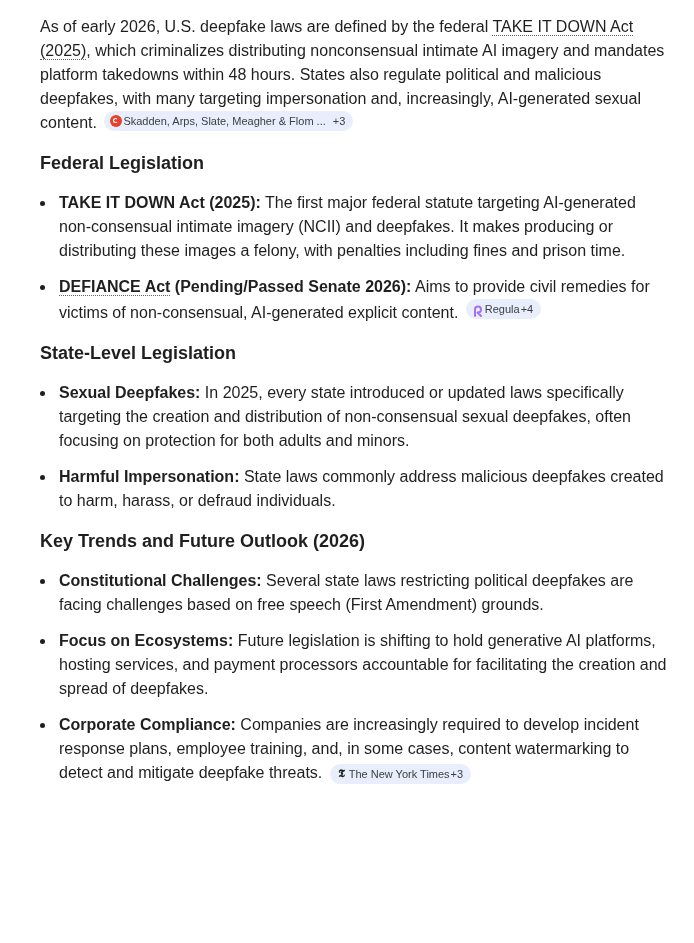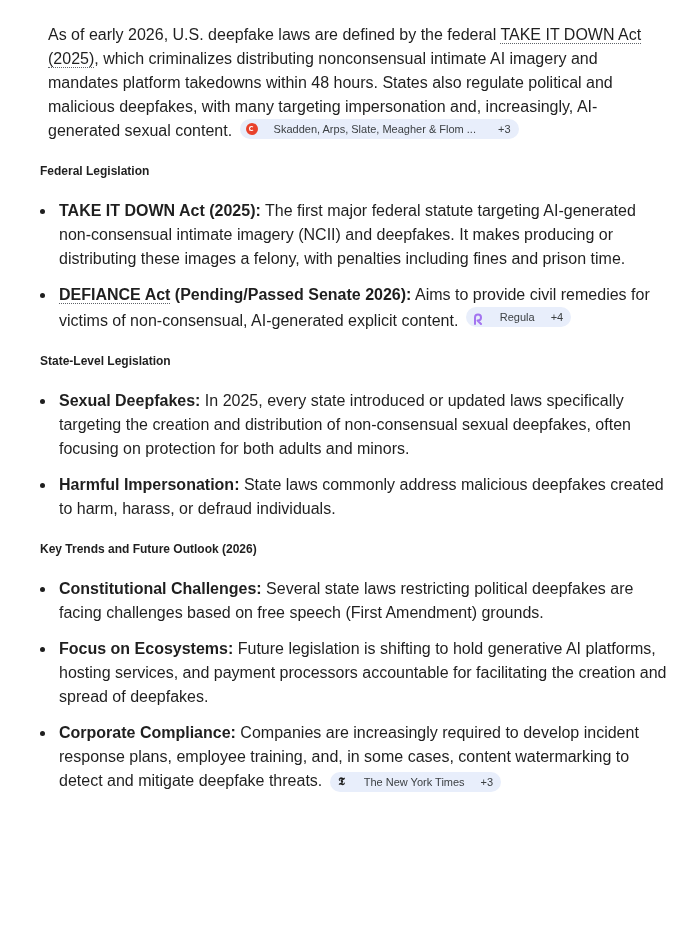--- a/index.html
+++ b/index.html
@@ -13,32 +13,32 @@
       overflow: hidden;
       font-family: "Liberation Sans", sans-serif;
       color: #1f1f1f;
       font-size: 16px;
     }
     .container {
       position: relative;
       padding: 15px 26px 0 40px;
     }
     .intro {
-      margin: 8px;
+      margin: 0;
       line-height: 24px;
       font-size: 16px;
     }
     .link-underline {
       text-decoration: none;
       border-bottom: 1px dotted #5f6368;
       color: inherit;
       cursor: pointer;
     }
     h3.section-heading {
-      font-size: 12px;
+      font-size: 18px;
       font-weight: bold;
       margin: 16px 0 0 0;
       line-height: 24px;
     }
     ul.bullets {
       list-style: none;
       margin: 16px 0 0 0;
       padding: 0;
     }
     ul.bullets li {
@@ -62,21 +62,21 @@
     .term {
       font-weight: bold;
     }
     .term-link {
       border-bottom: 1px dotted #5f6368;
       cursor: pointer;
     }
     .chip {
       display: inline-flex;
       align-items: center;
-      gap: 16px;
+      gap: 1px;
       background: #e8eefb;
       border-radius: 12px;
       padding: 0 8px 0 6px;
       height: 20px;
       line-height: 20px;
       font-size: 11px;
       color: #3c4043;
       vertical-align: 1px;
       margin-left: 3px;
       cursor: pointer;

